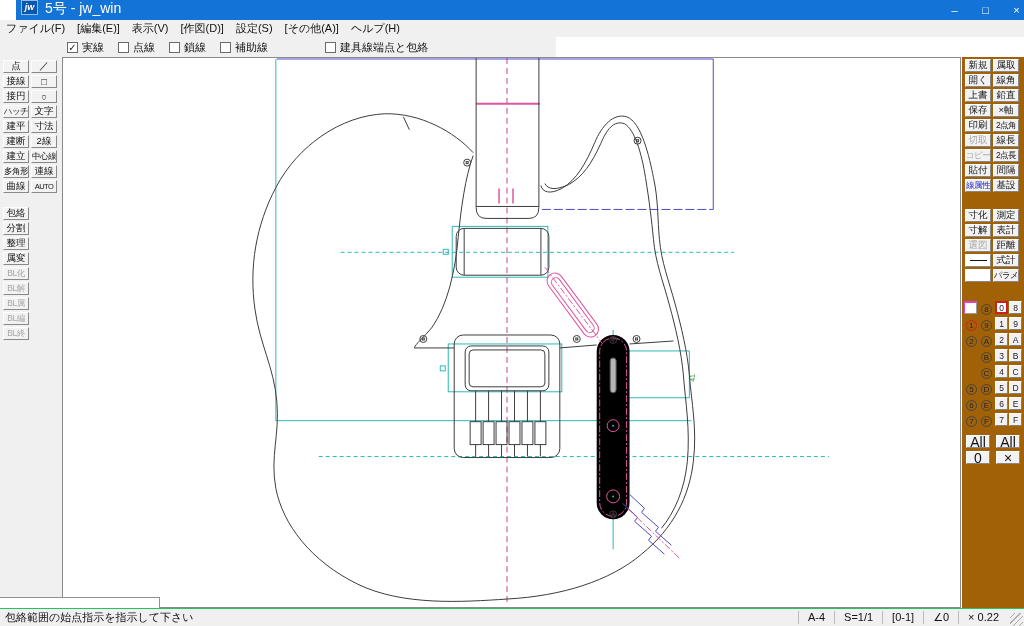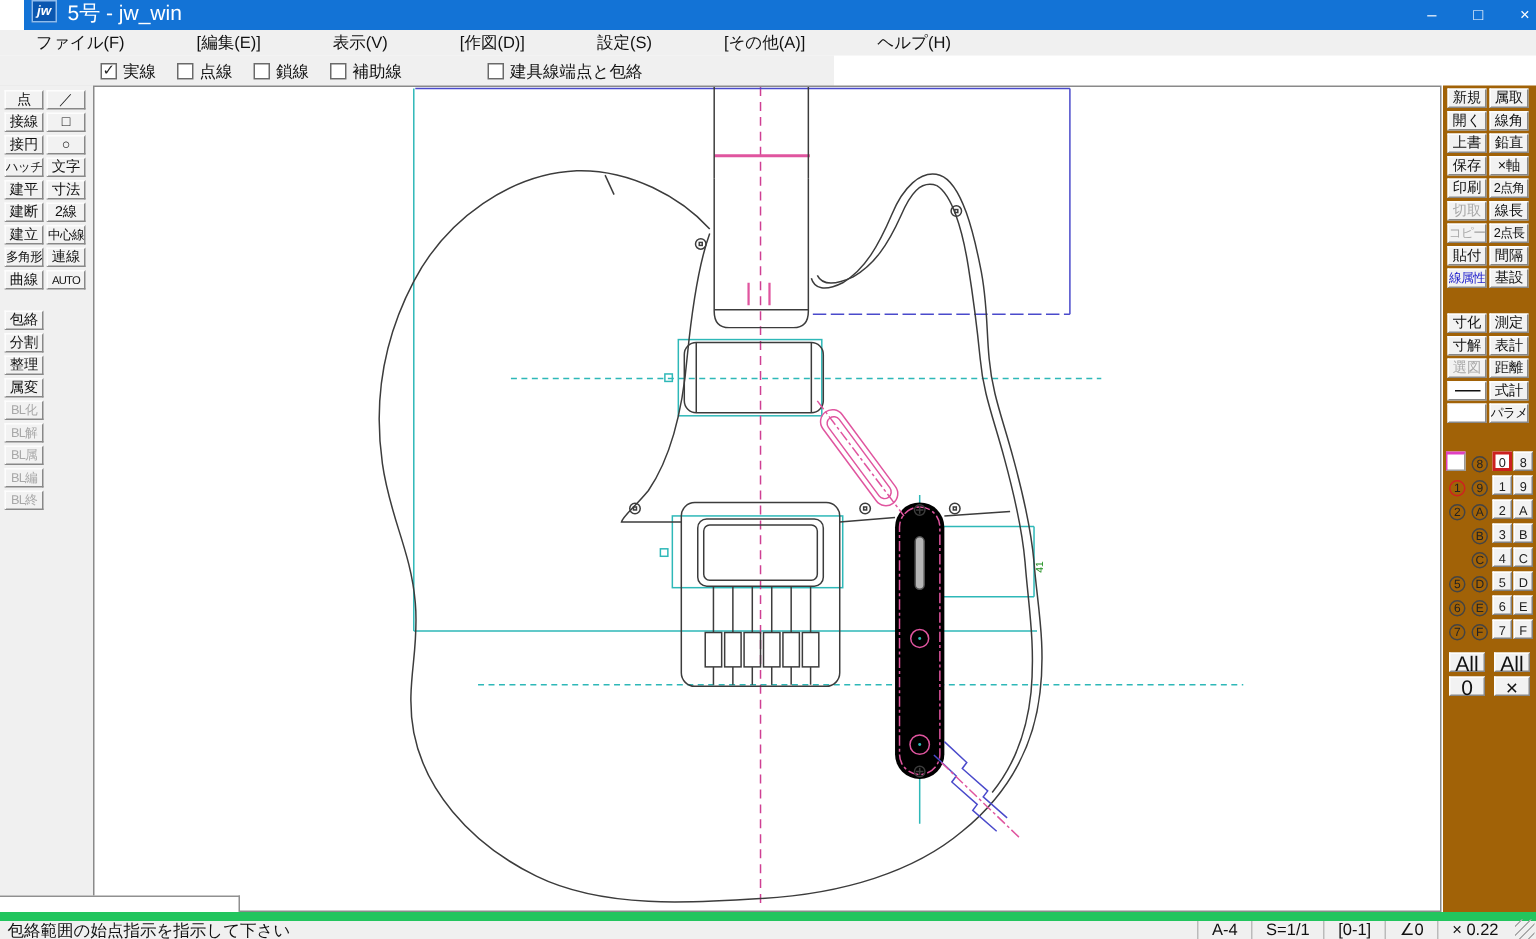--- a/index.html
+++ b/index.html
@@ -12,21 +12,21 @@
   .app-icon{width:15px;height:13px;margin-left:5px;background:#0a57b0;border:1px solid #8fbcec;
             display:flex;align-items:center;justify-content:center;font-size:9px;font-style:italic;
             font-weight:bold;line-height:13px}
   .title-text{margin-left:7px;font-size:14px}
   .win-controls{margin-left:auto;display:flex;height:100%}
   .win-btn{width:31px;height:100%;display:flex;align-items:center;justify-content:center;font-size:11px}
 
   
   .menubar{position:absolute;left:0;top:20px;width:1024px;height:17px;background:#f0f0f0;
            display:flex;align-items:center;font-size:11px;color:#111}
-  .menu-item{padding:0 24px;white-space:nowrap}
+  .menu-item{padding:0 6px;white-space:nowrap}
 
   
   .ctrlbar{position:absolute;left:0;top:37px;width:556px;height:20px;background:#f0f0f0;
            border-bottom:1px solid #dcdcdc;display:flex;align-items:center;font-size:11px;color:#111}
   .chk{display:flex;align-items:center;margin-left:14px;white-space:nowrap}
   .chk:first-child{margin-left:67px}
   .chk:last-child{margin-left:57px}
   .chk .box{width:11px;height:11px;background:#fff;border:1px solid #6a6a6a;box-sizing:border-box;
             font-size:10px;line-height:9px;text-align:center;color:#222;margin-right:4px}
 
@@ -62,21 +62,21 @@
             display:flex;align-items:center;justify-content:center;color:#111}
 
   
   .canvas-wrap{position:absolute;left:62px;top:57px;width:899px;height:551px;background:#fff;
                border:1px solid #8a8a8a;box-sizing:border-box}
   .corner-box{position:absolute;left:0;top:597px;width:160px;height:12px;background:#fff;
               border:1px solid #909090;border-left:none;box-sizing:border-box}
 
   
   .statusbar{position:absolute;left:0;top:608px;width:1024px;height:18px;background:#f0f0f0;
-             border-top:6px solid #22c55e;box-sizing:border-box;display:flex;align-items:center}
+             border-top:1px solid #22c55e;box-sizing:border-box;display:flex;align-items:center}
   .status-msg{flex:1;padding-left:5px;font-size:11px;color:#111;white-space:nowrap;overflow:hidden}
   .sfield{padding:0 9px;border-left:1px solid #bbb;font-size:11px;color:#111;white-space:nowrap;line-height:13px}
   .grip{width:13px;height:13px;margin:0 1px 0 2px;align-self:flex-end;
         background:repeating-linear-gradient(135deg,transparent 0 3px,#ababab 3px 4px)}
 
   
   g.cyan{stroke:var(--c-construction);fill:none}
   g.cyan .dash2{stroke-dasharray:4 3}
   g.magC{stroke:var(--c-centerline);fill:none}
   .dashC{stroke-dasharray:6 4}

